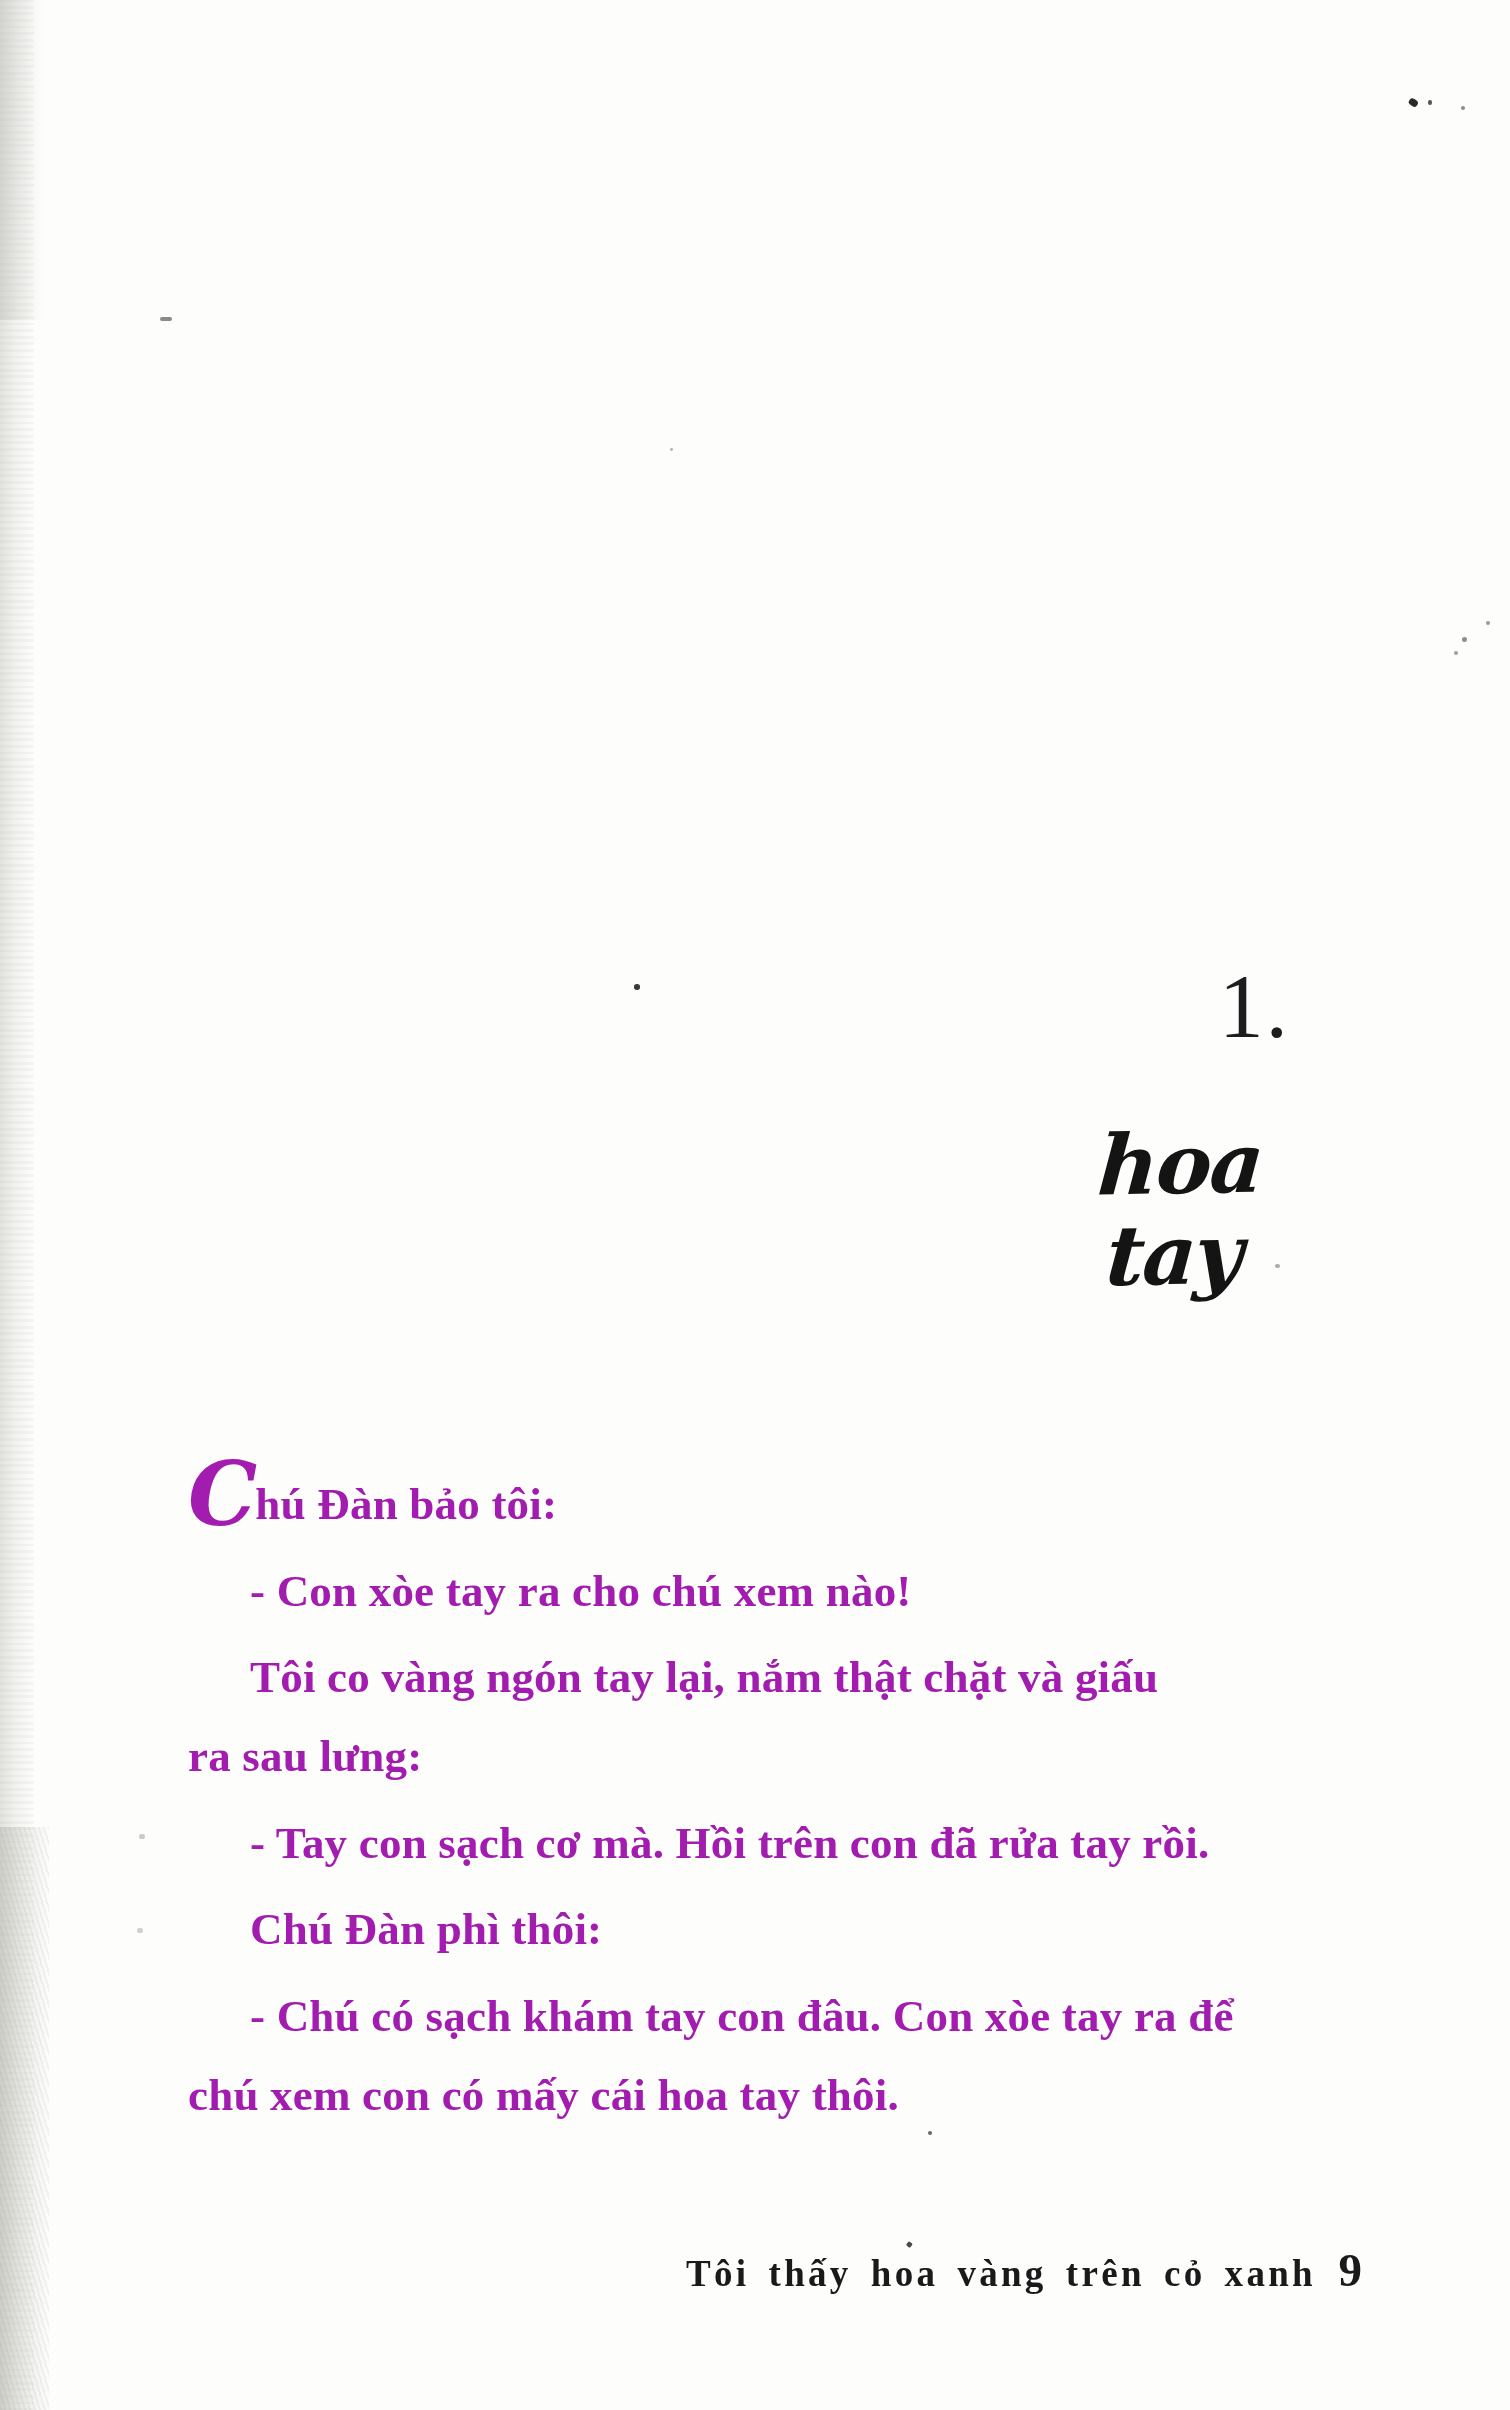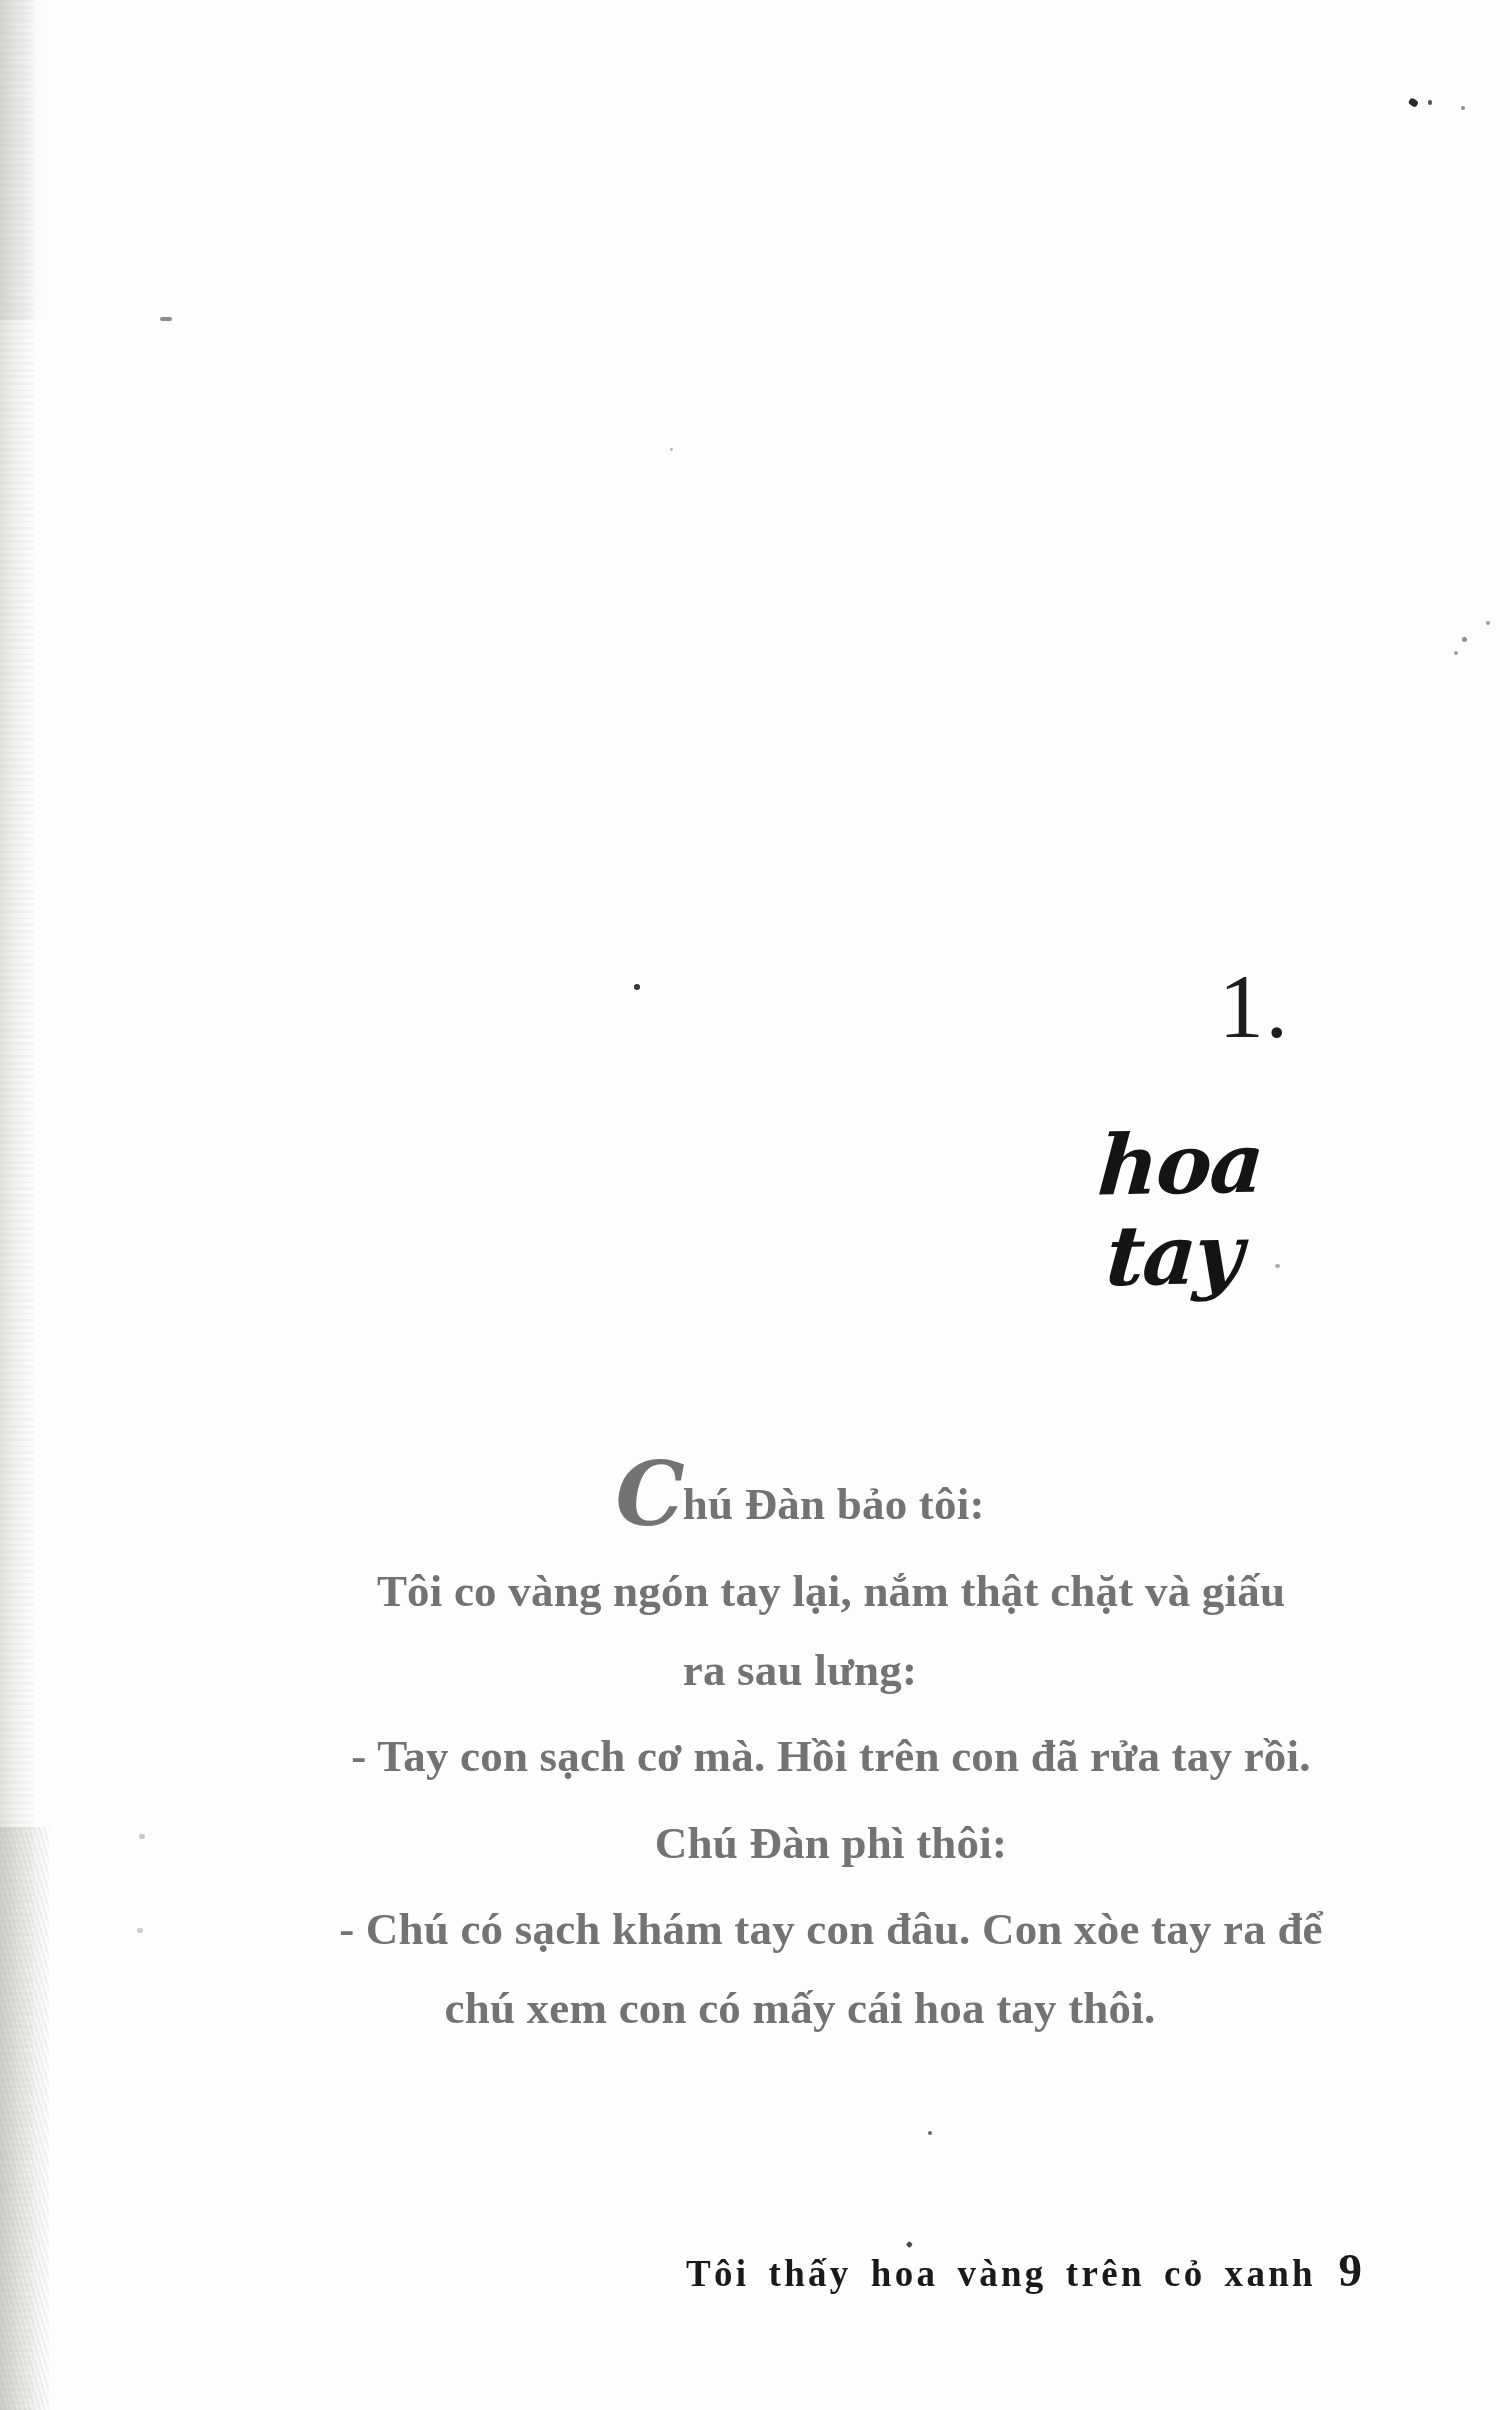--- a/index.html
+++ b/index.html
@@ -44,23 +44,22 @@
     font-style:italic;font-weight:bold;
     font-size:83px;line-height:1.1;color:#141414;
     transform:skewX(-5deg) rotate(-1deg);
     letter-spacing:-1.9px;
   }
 
   
   .body-text{
     position:absolute;top:1465px;left:188px;width:1224px;
     font-size:45px;line-height:79px;
-    font-weight:600;color:#737373;
+    font-weight:600;color:#a21caf;
     letter-spacing:0.2px;
-    text-align:center;
   }
   .body-text p{
     margin:0 0 7.5px 0;
     white-space:pre-line;
     text-indent:62px;
   }
   .body-text p.opening{text-indent:0;}
   .dropcap{
     display:inline-block;
     font-family:"DejaVu Serif", serif;
@@ -108,20 +107,21 @@
 <div class="page">
 
   <div class="scan-band"></div>
 
   <div class="chapter-number">1.</div>
 
   <div class="chapter-title">hoa tay</div>
 
   <div class="body-text">
     <p class="opening"><span class="dropcap">C</span><span>hú Đàn bảo tôi:</span></p>
+    <p>- Con xòe tay ra cho chú xem nào!</p>
     <p>Tôi co vàng ngón tay lại, nắm thật chặt và giấu
 ra sau lưng:</p>
     <p>- Tay con sạch cơ mà. Hồi trên con đã rửa tay rồi.</p>
     <p>Chú Đàn phì thôi:</p>
     <p>- Chú có sạch khám tay con đâu. Con xòe tay ra để
 chú xem con có mấy cái hoa tay thôi.</p>
   </div>
 
   <div class="footer">
     <span class="running-title">Tôi thấy hoa vàng trên cỏ xanh</span><span class="page-number">9</span>

